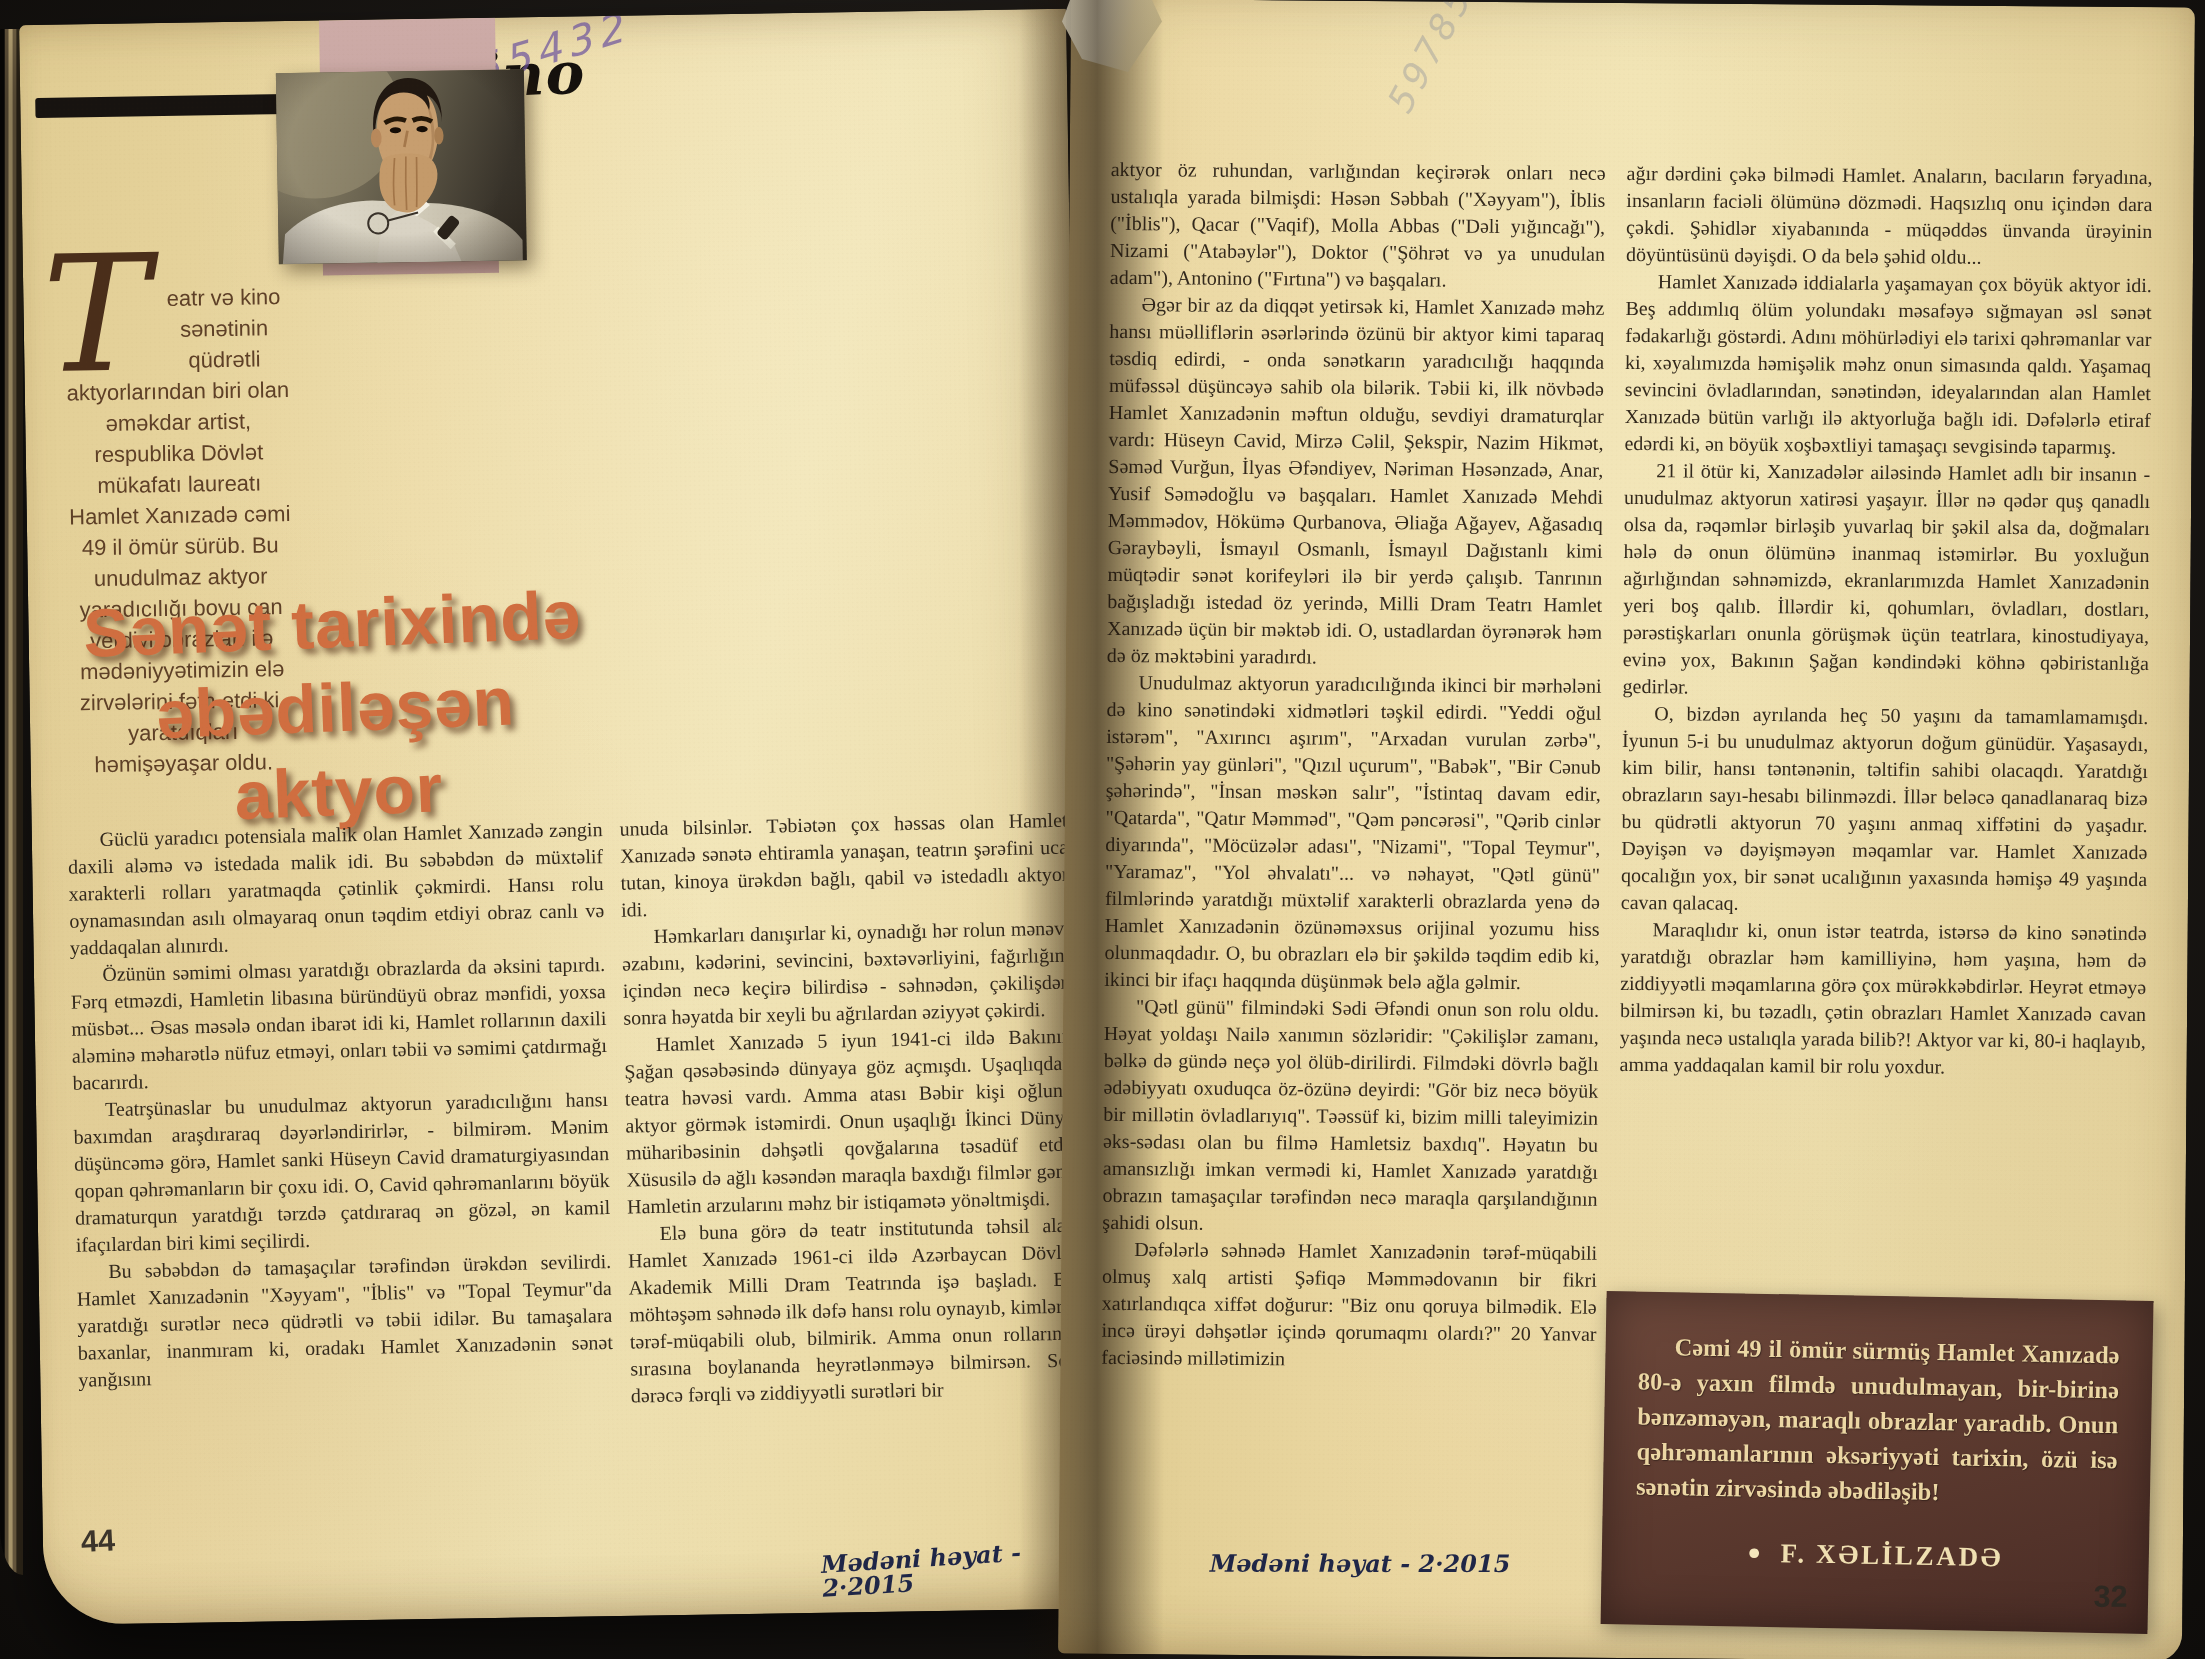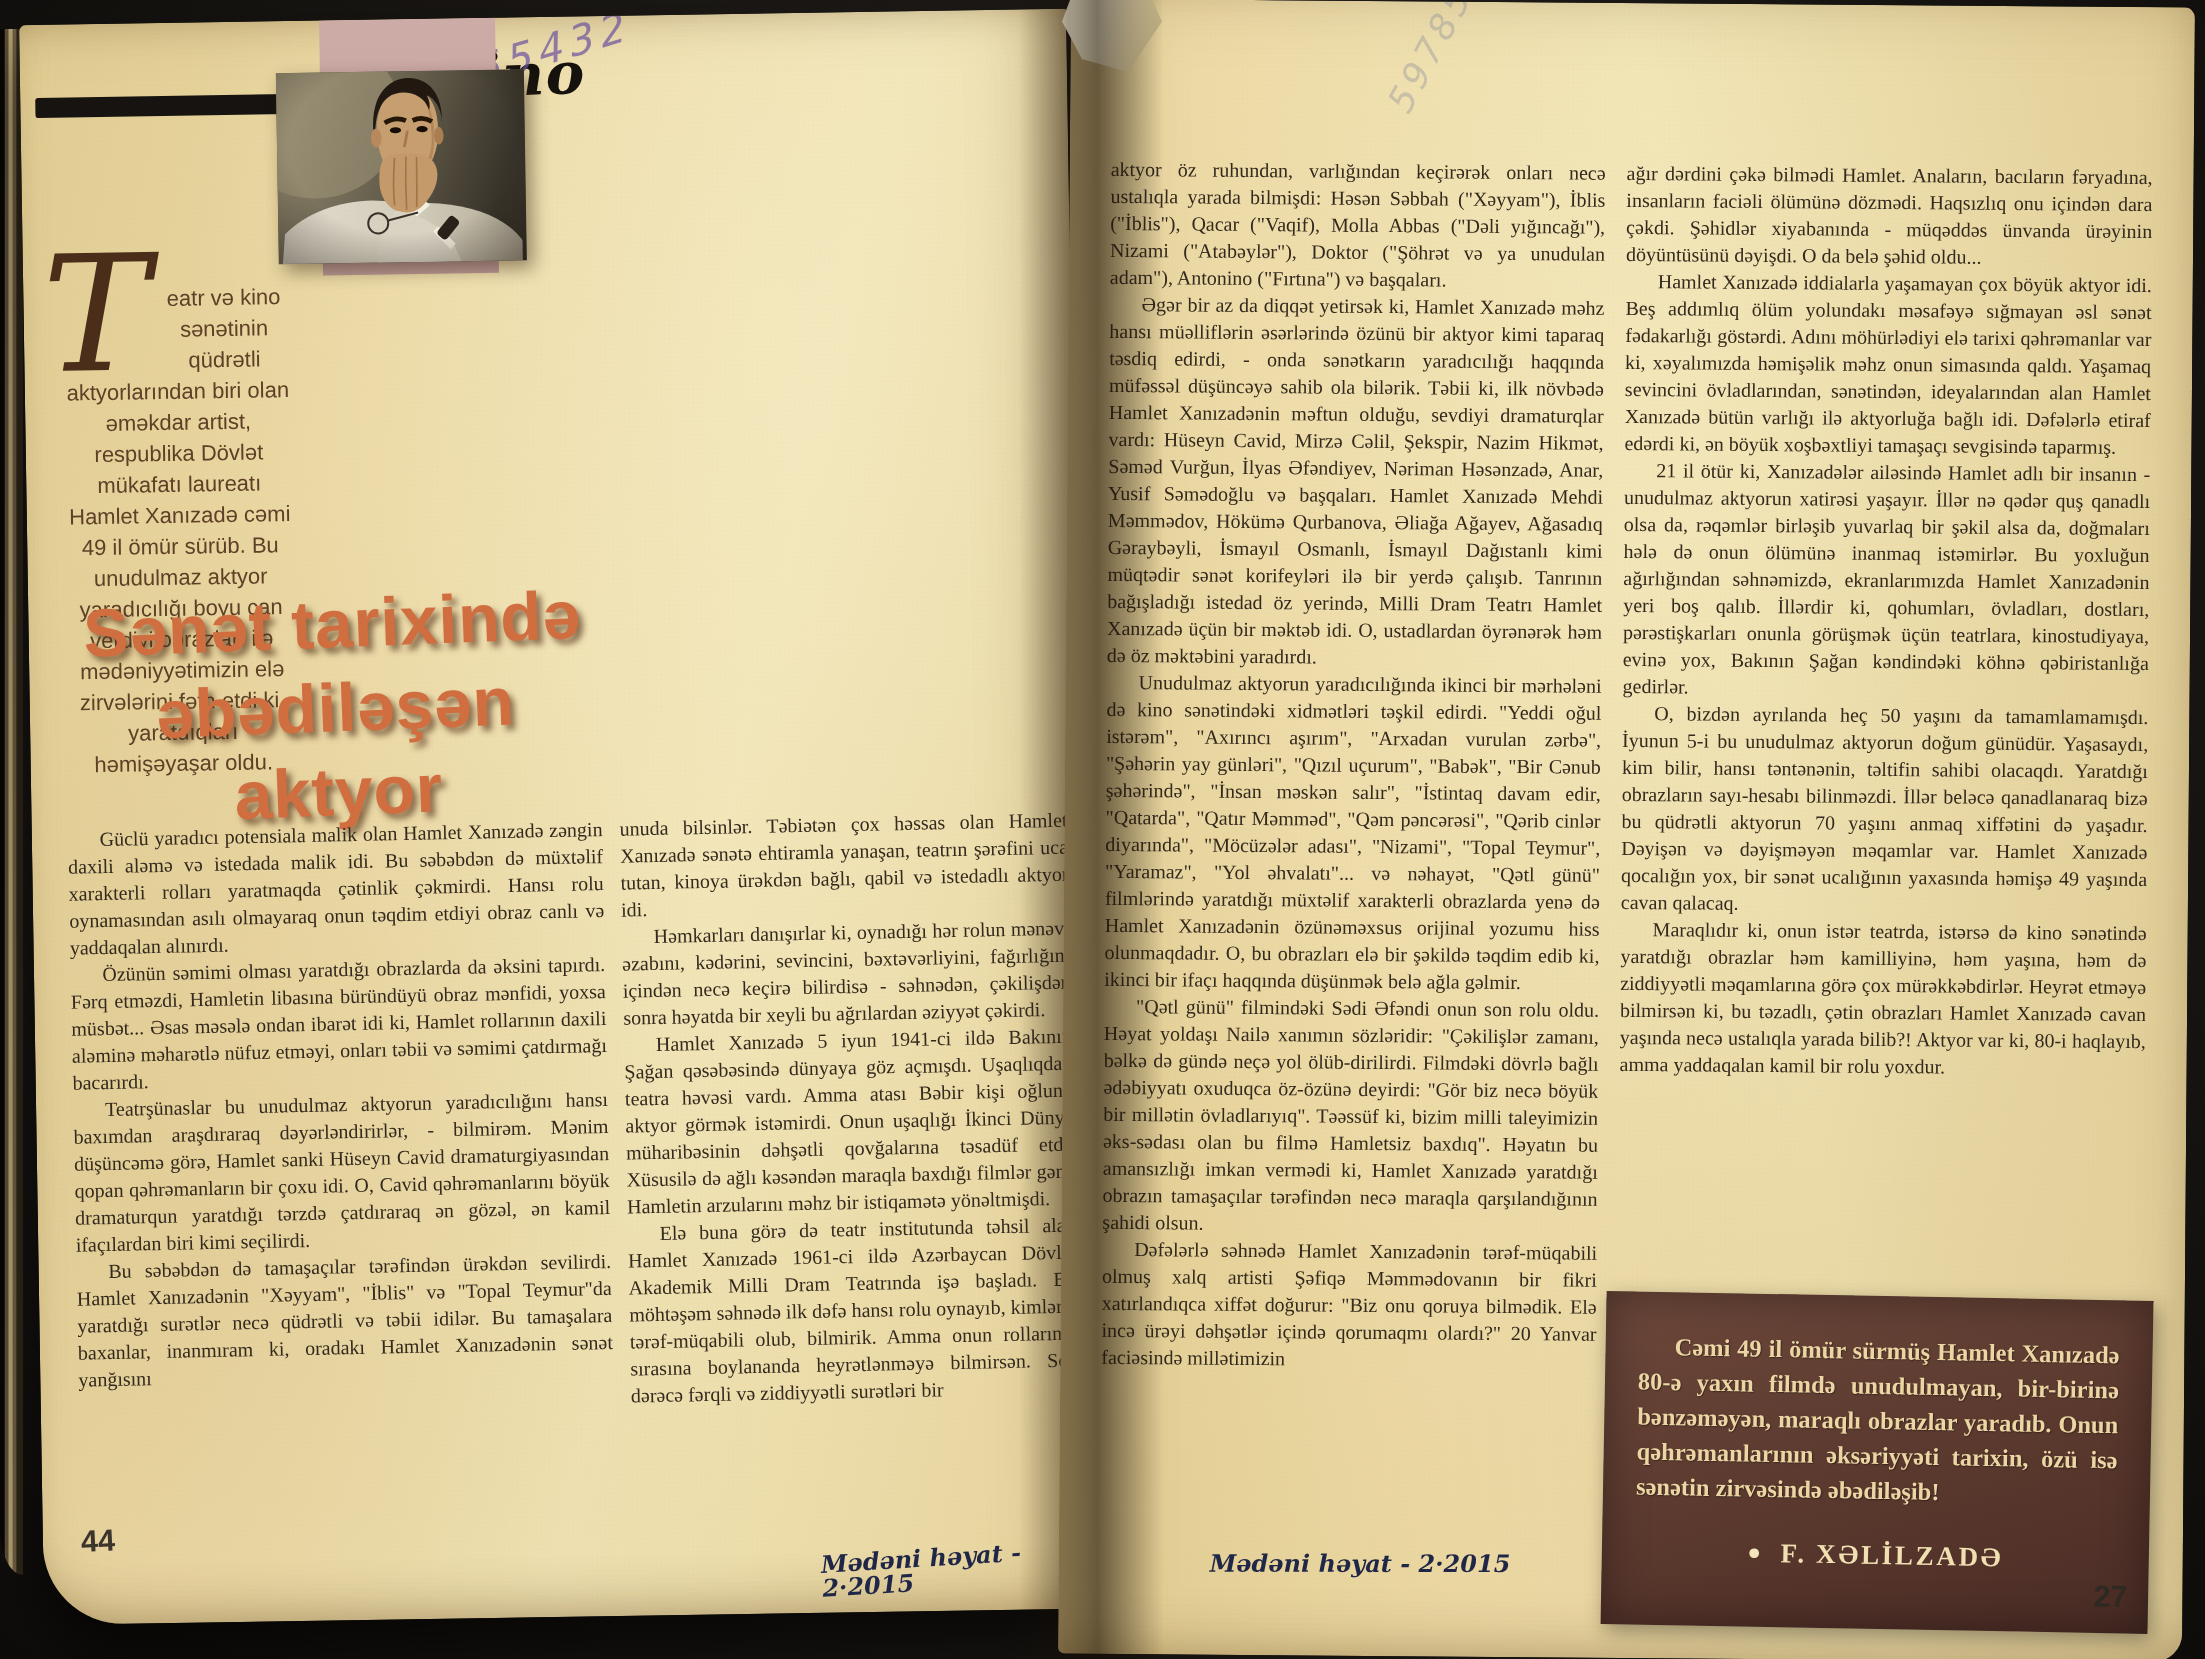--- a/index.html
+++ b/index.html
@@ -210,20 +210,20 @@
 
     <div class="quote-box">
       <p>Cəmi 49 il ömür sürmüş Hamlet Xanızadə 80-ə yaxın filmdə unudulmayan, bir-birinə bənzəməyən, maraqlı obrazlar yaradıb. Onun qəhrəmanlarının əksəriyyəti tarixin, özü isə sənətin zirvəsində əbədiləşib!</p>
       <div class="quote-author">
         <span class="bullet">●</span>
         <span>F. XƏLİLZADƏ</span>
       </div>
     </div>
 
     <div class="footer footer-right">Mədəni həyat - 2·2015</div>
-    <div class="pagenum pn-45">27</div>
+    <div class="pagenum pn-45">32</div>
     <div class="grain"></div>
   </div>
 
   <div class="top-edges"></div>
   <div class="gutter-shadow"></div>
 </div>
 
 
 </body></html>

